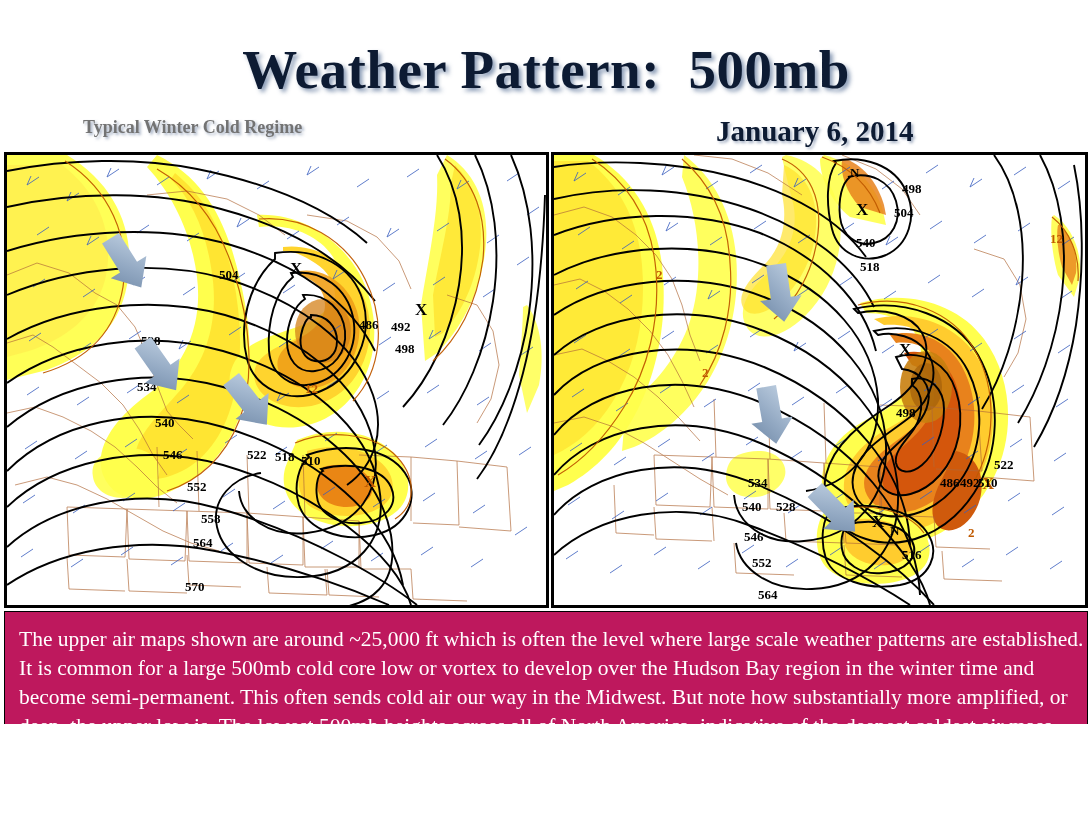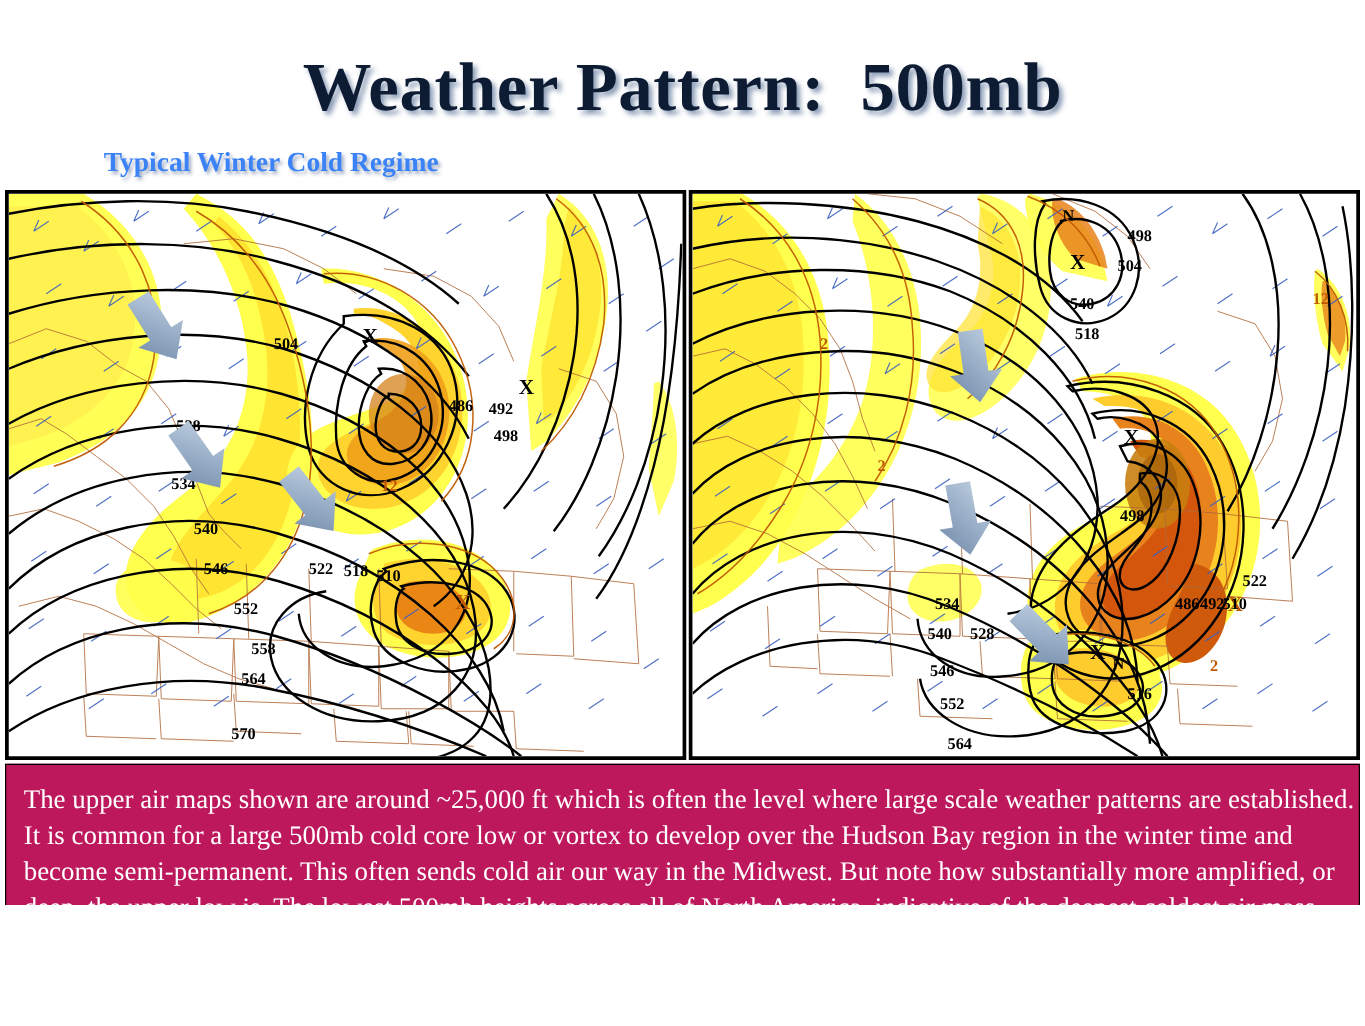--- a/index.html
+++ b/index.html
@@ -30,22 +30,22 @@
     color: #0d1b33;
     text-shadow: 3px 3px 4px rgba(120,140,170,0.85);
     white-space: pre;
   }
   .subtitle-left {
     position: absolute;
     top: 117px;
     left: 83px;
     font-family: "Liberation Serif", serif;
     font-weight: bold;
-    font-size: 22px;
-    color: #3b82f6;
+    font-size: 18px;
+    color: #737373;
     text-shadow: 2px 2px 3px rgba(140,155,180,0.8);
   }
   .subtitle-right {
     position: absolute;
     top: 115px;
     left: 716px;
     font-family: "Liberation Serif", serif;
     font-weight: bold;
     font-size: 29px;
     color: #0d1b33;
@@ -89,20 +89,21 @@
   .olab  { font-family: "Liberation Serif", serif; font-weight: bold; font-size: 13px; fill: #c05a00; }
   .xmark { font-family: "Liberation Serif", serif; font-weight: bold; font-size: 17px; }
 </style>
 </head>
 <body>
 
 <div id="slide">
 
   <div class="title">Weather Pattern:  500mb</div>
   <div class="subtitle-left">Typical Winter Cold Regime</div>
+  <div class="subtitle-right">January 6, 2014</div>
 
   <div class="panel" id="panel-left">
     <svg viewBox="0 0 539 450" preserveAspectRatio="none">
       <defs>
         <clipPath id="clipL">
             <rect x="0" y="0" width="539" height="450"></rect>
           </clipPath>
         <linearGradient id="arrowGrad" x1="0" y1="0" x2="1" y2="1">
           <stop offset="0%" stop-color="#c3d3e4"></stop>
           <stop offset="55%" stop-color="#93a9c3"></stop>

